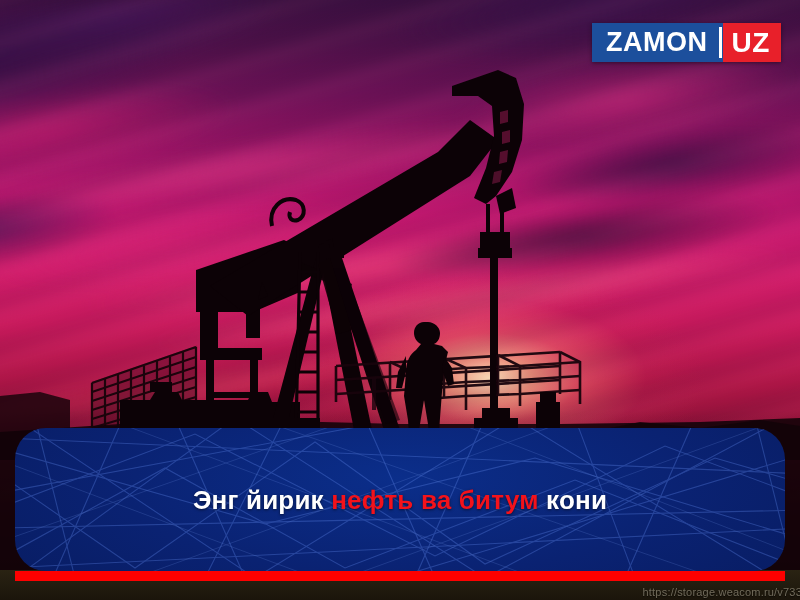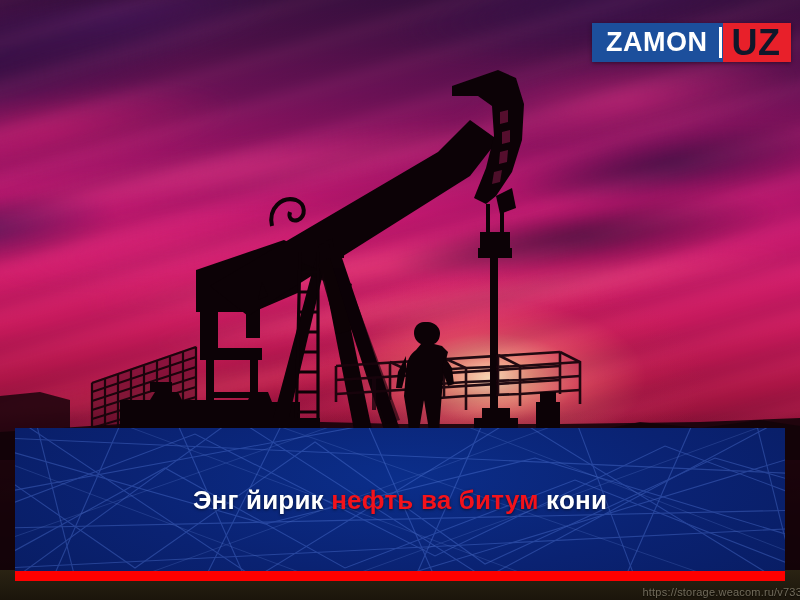--- a/index.html
+++ b/index.html
@@ -152,38 +152,39 @@
     width: 3px;
     background: #ffffff;
   }
   .logo-uz {
     background: #e8202a;
     display: flex;
     align-items: center;
     padding: 0 11px 0 8px;
   }
   .logo-uz span {
-    color: #0f172a;
+    color: #ffffff;
     font-weight: bold;
-    font-size: 36px;
+    font-size: 28px;
     letter-spacing: 0.5px;
     line-height: 1;
     font-family: "Liberation Sans", sans-serif;
   }
 
   
   .banner {
     position: absolute;
     left: 15px;
     top: 428px;
     width: 770px;
     height: 143px;
     background:
       radial-gradient(ellipse 600px 200px at 50% 35%, #0b2e8a 0%, #0a2272 48%, #071a5c 100%);
     overflow: hidden;
+    border-radius: 31px;
   }
   .banner-net {
     position: absolute;
     inset: 0;
     opacity: 0.62;
   }
   .banner-text {
     position: absolute;
     inset: 0;
     display: flex;

